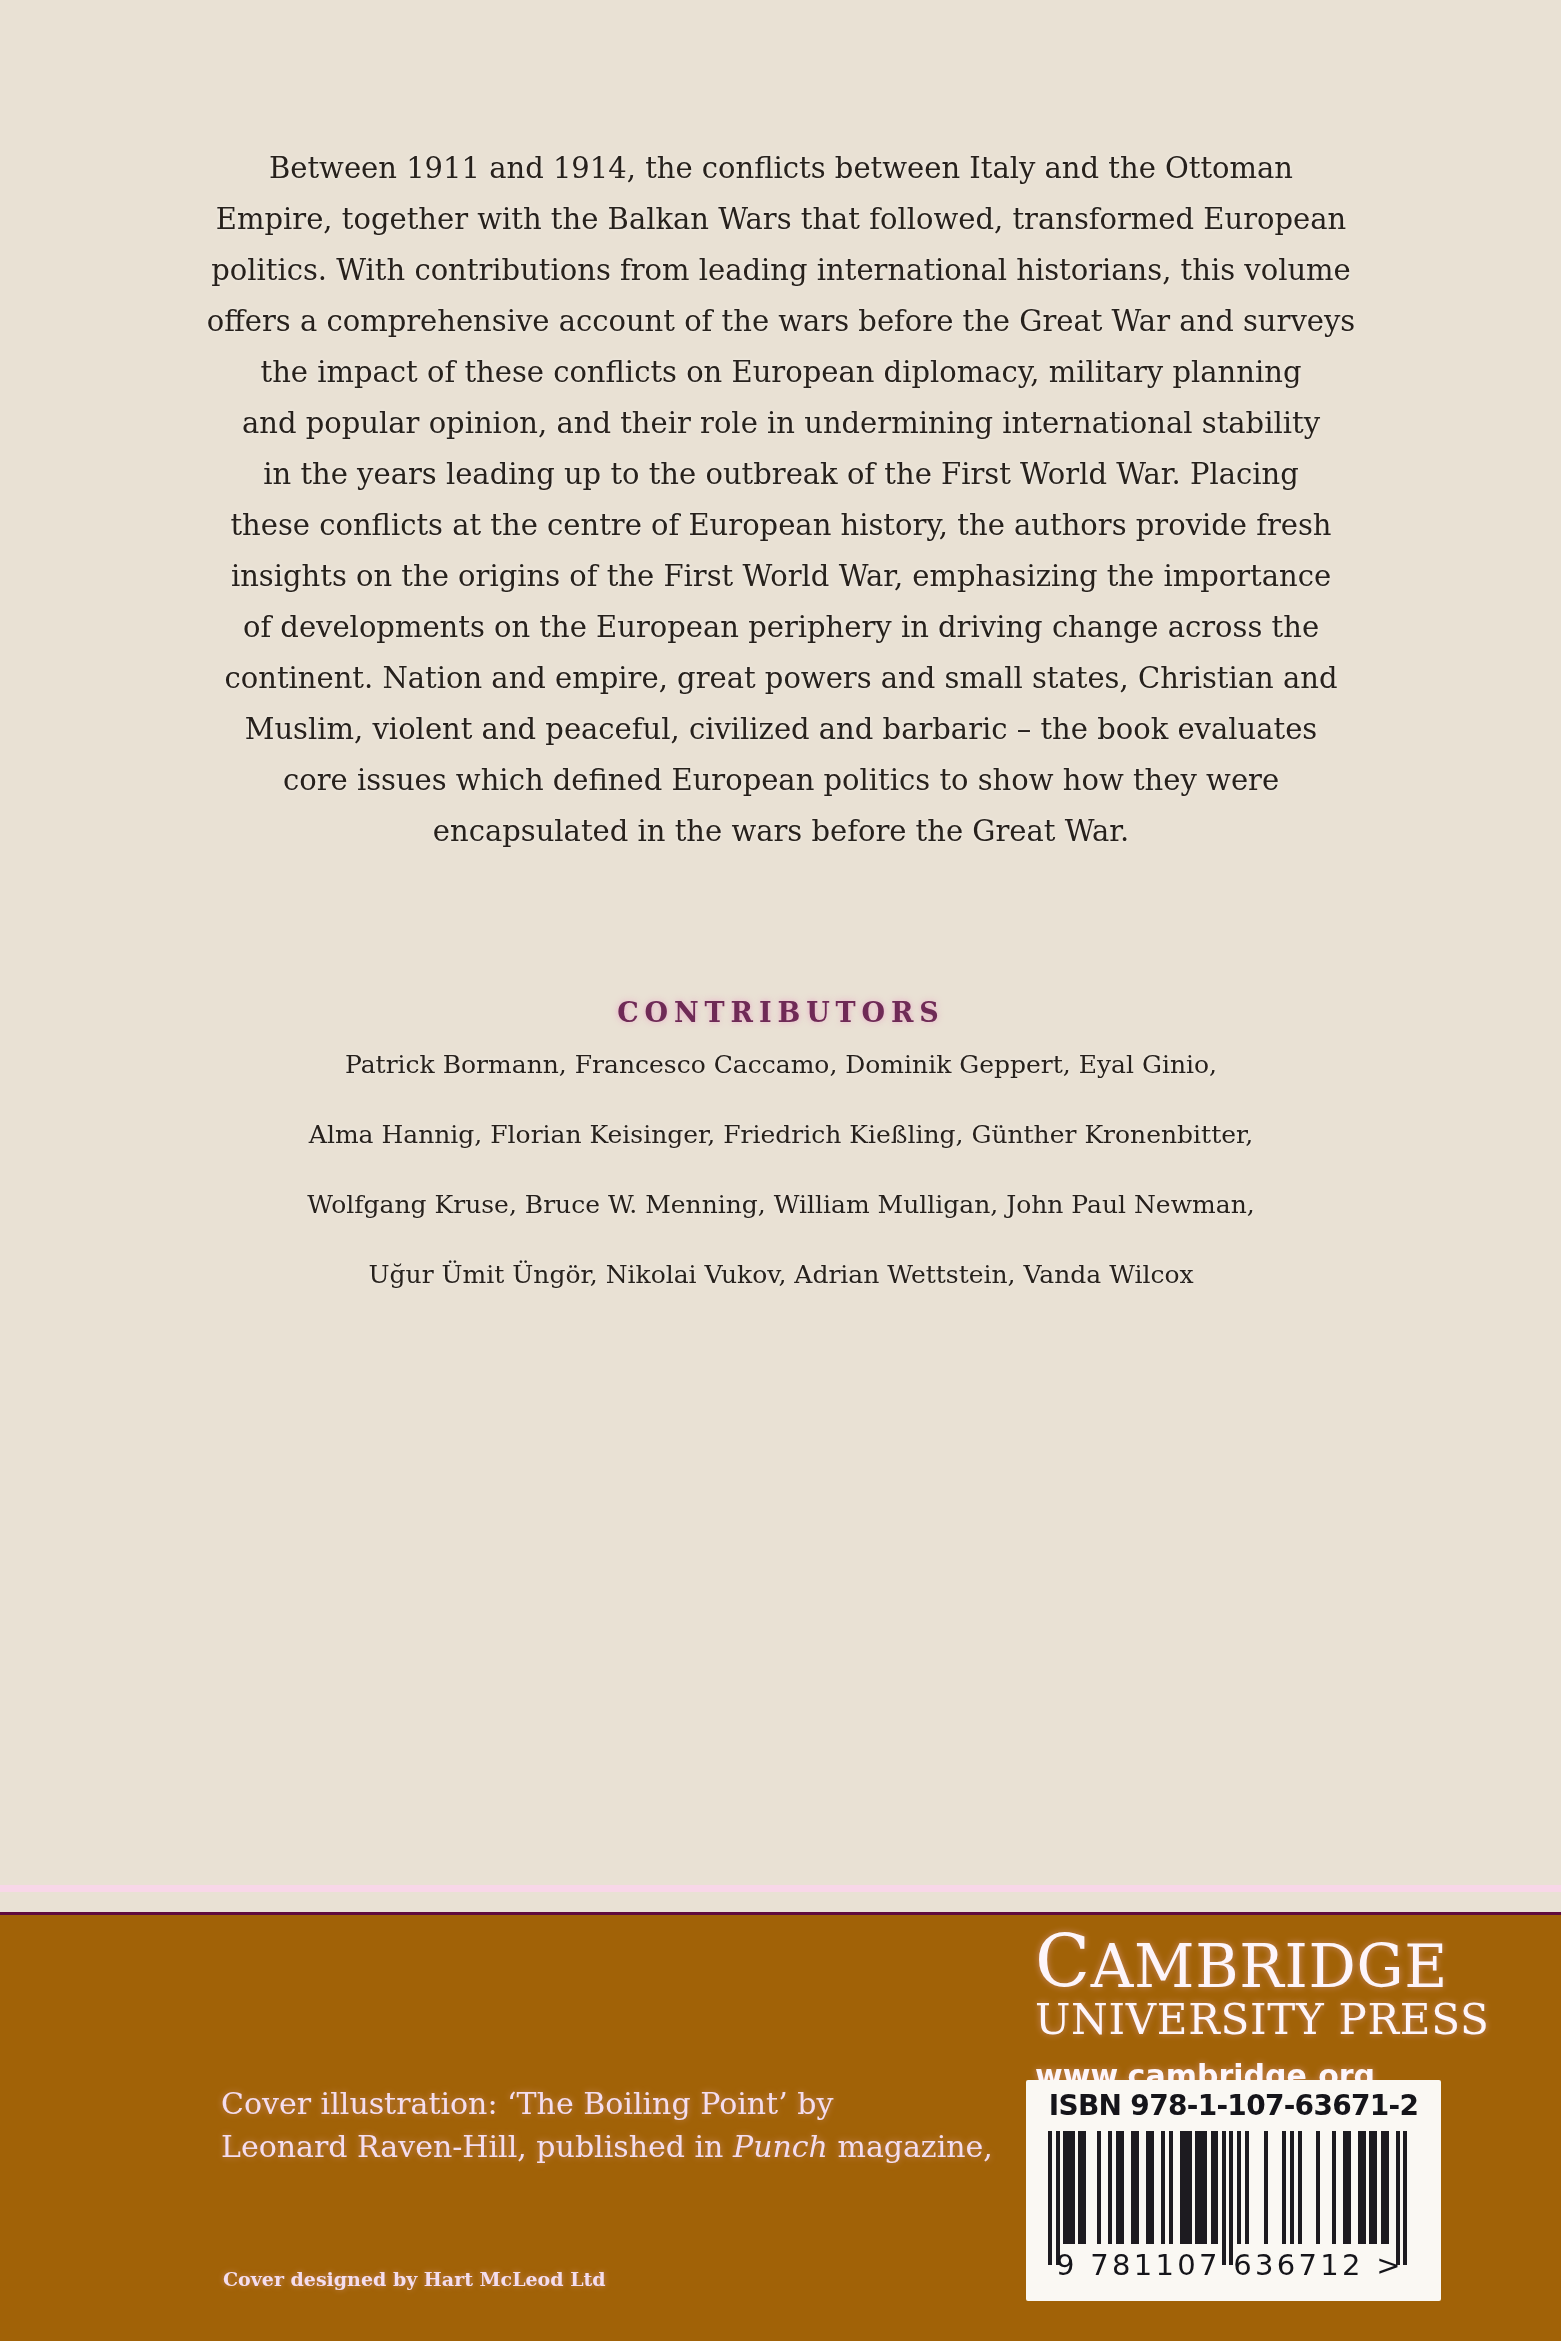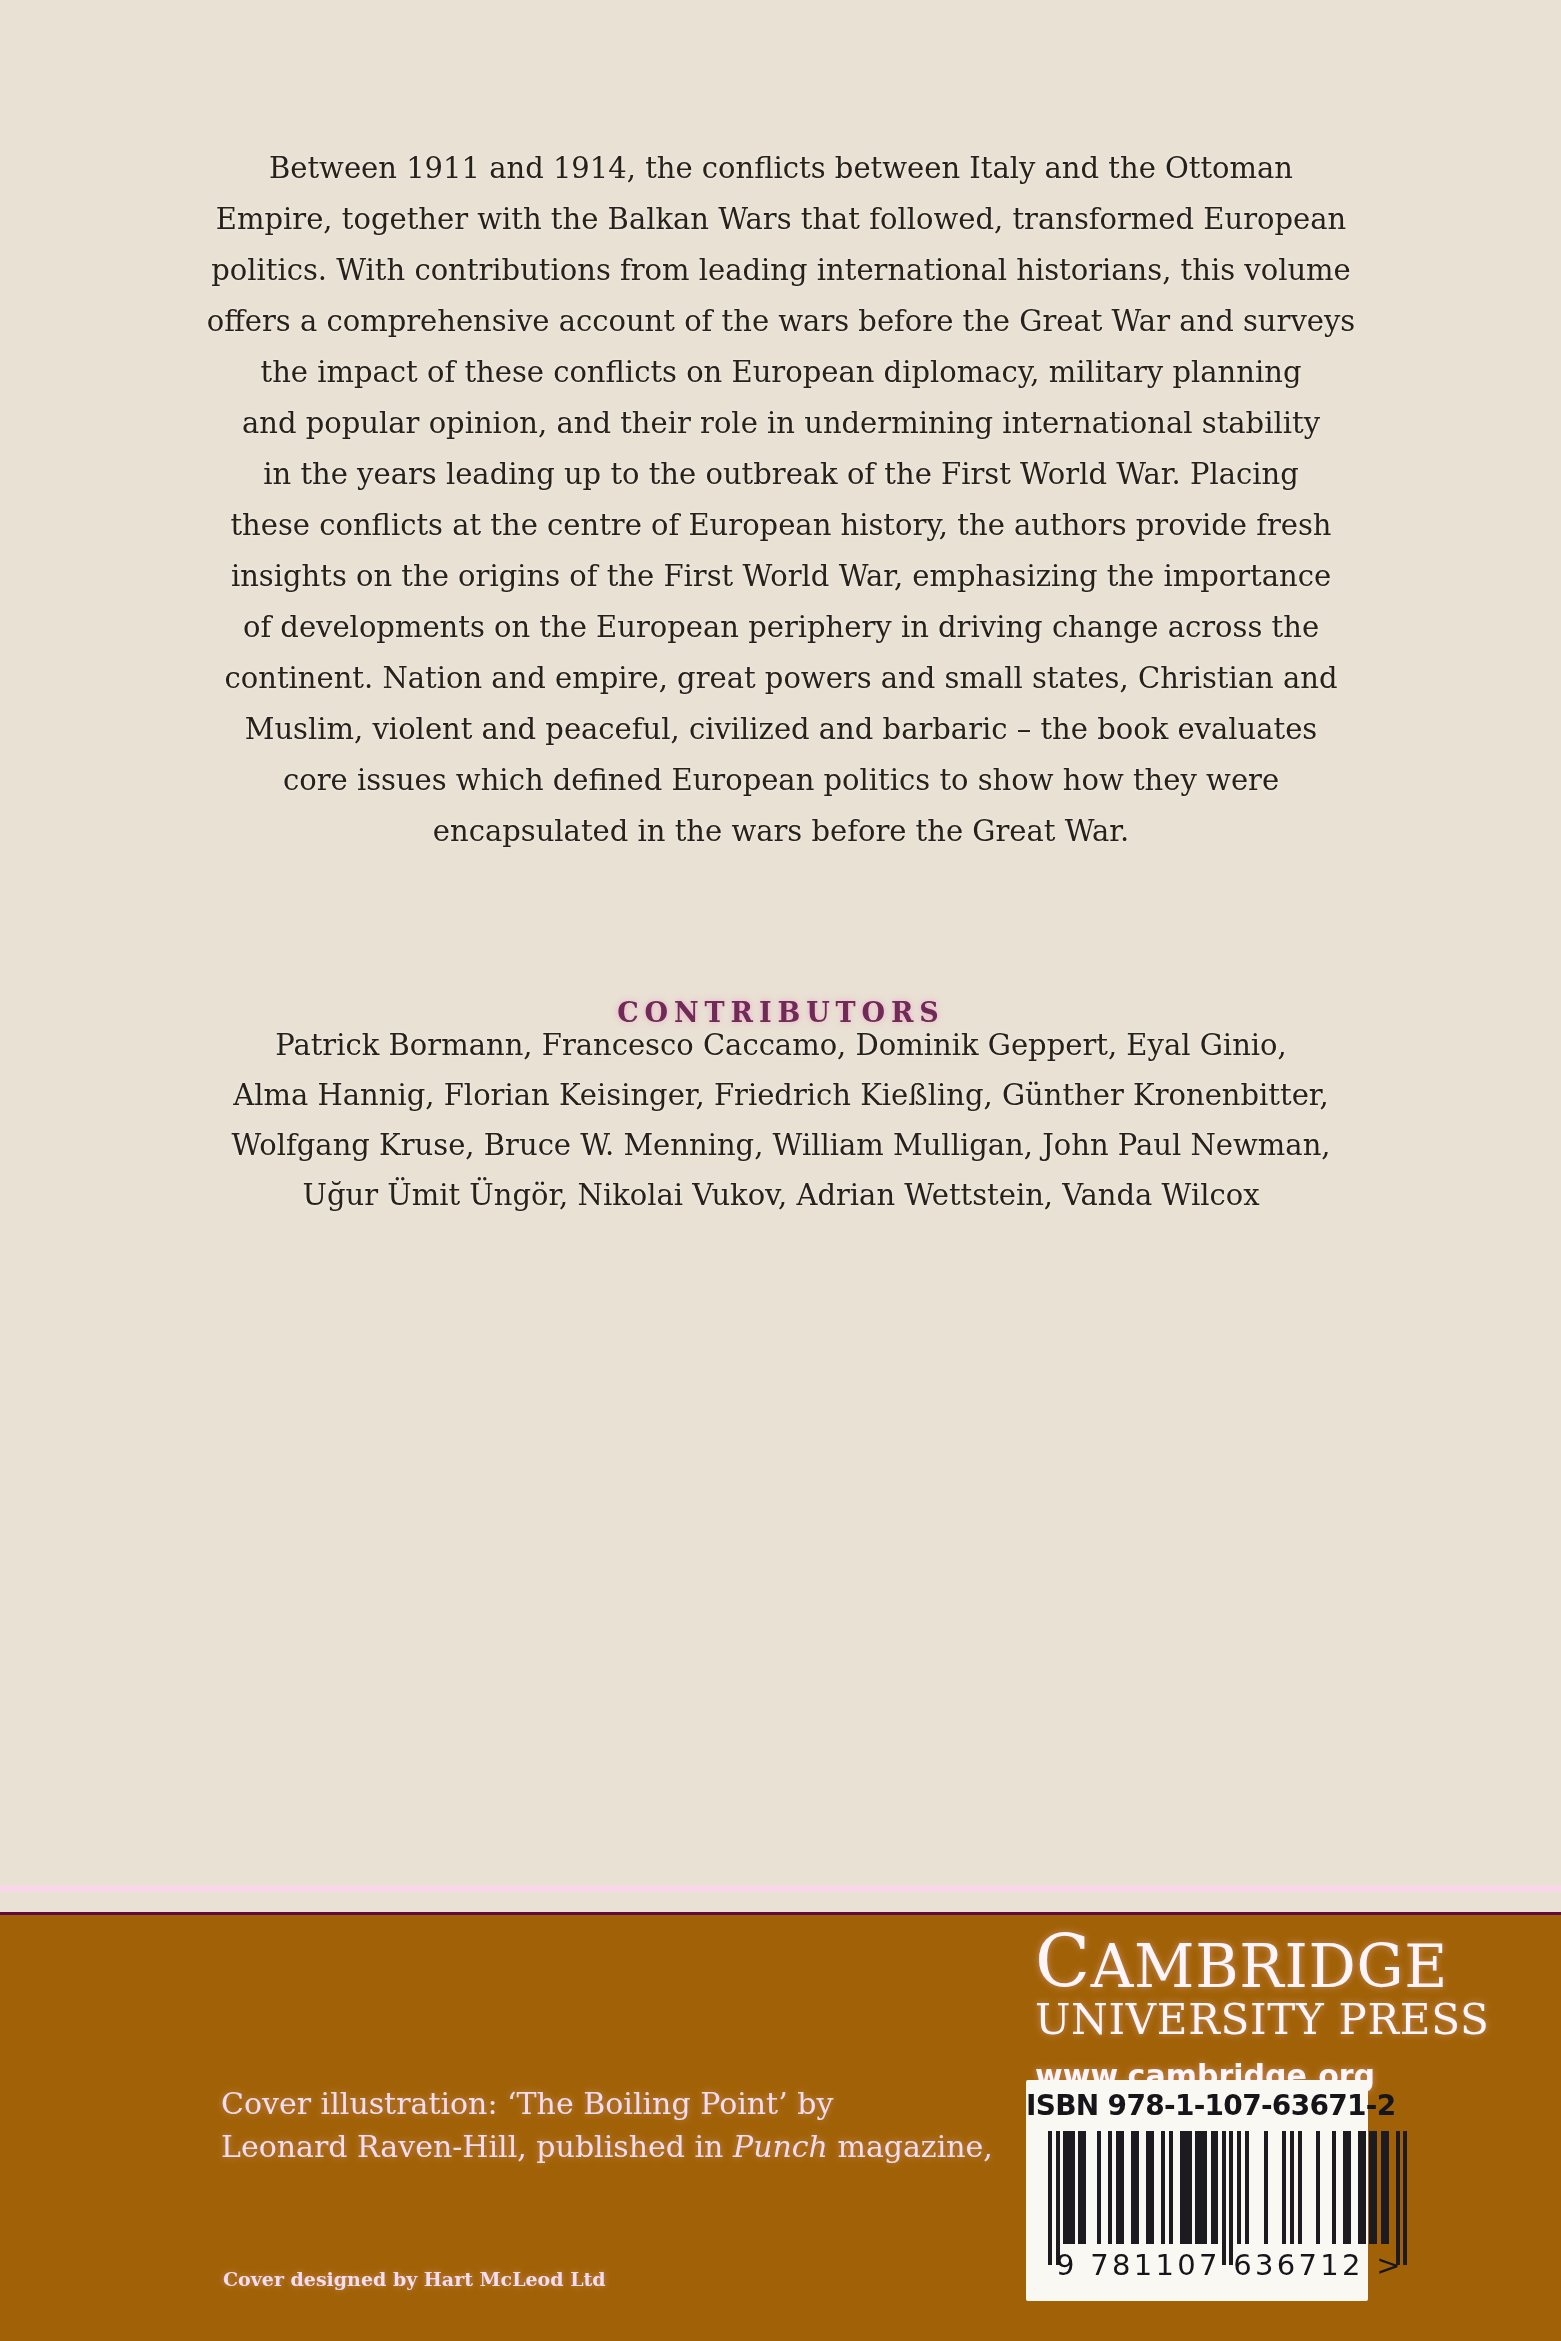--- a/index.html
+++ b/index.html
@@ -45,24 +45,25 @@
   }
   .contrib-list {
     position: absolute;
     top: 1020px;
     left: 156px;
     right: 156px;
     text-align: center;
     color: #27211c;
   }
   .contrib-list .line {
-    font-size: 29px;
+    font-size: 25px;
     line-height: 50px;
     white-space: nowrap;
     text-shadow: 0 0 3.9px rgba(255,255,255,0.55);
+    margin-top: 20px;
   }
 
   
   .divider-pink {
     position: absolute;
     top: 1885px;
     left: 0; right: 0;
     height: 6.5px;
     background: #f8d7e8;
   }
@@ -102,21 +103,21 @@
     font-family: "DejaVu Sans", sans-serif;
     font-weight: bold;
     font-size: 30px;
     white-space: nowrap;
   }
 
   .barcode-panel {
     position: absolute;
     left: 1026px;
     top: 165px;
-    width: 342px;
+    width: 415px;
     height: 221px;
     background: #faf8f3;
     border-radius: 2px;
   }
   .isbn-label {
     position: absolute;
     top: 9px;
     left: 0; right: 0;
     text-align: center;
     font-family: "DejaVu Sans", sans-serif;

